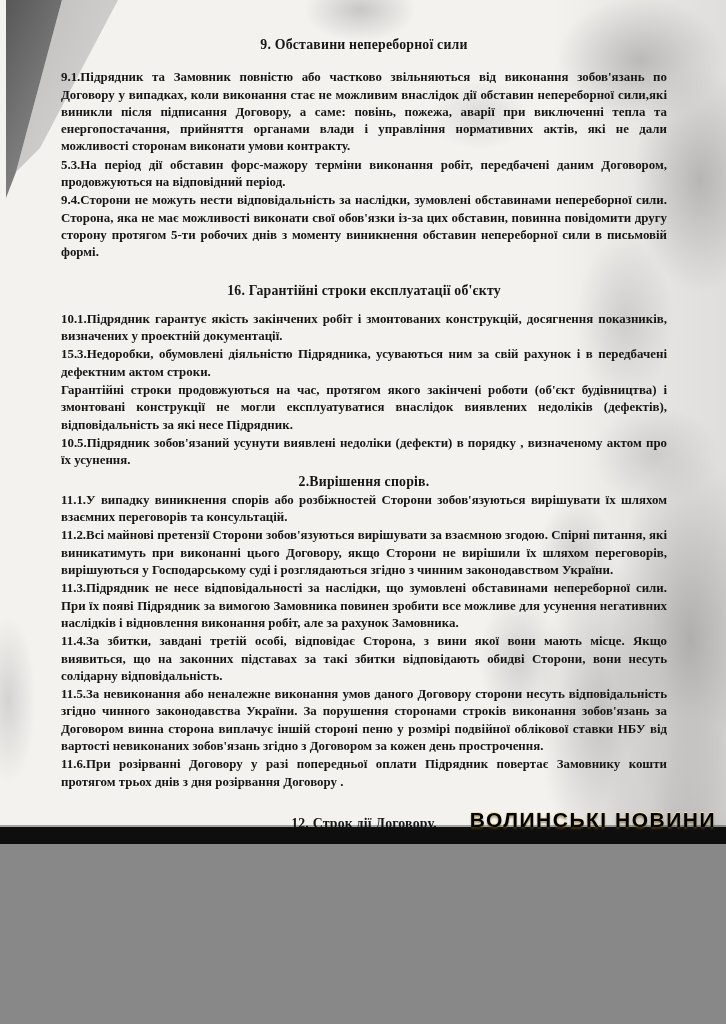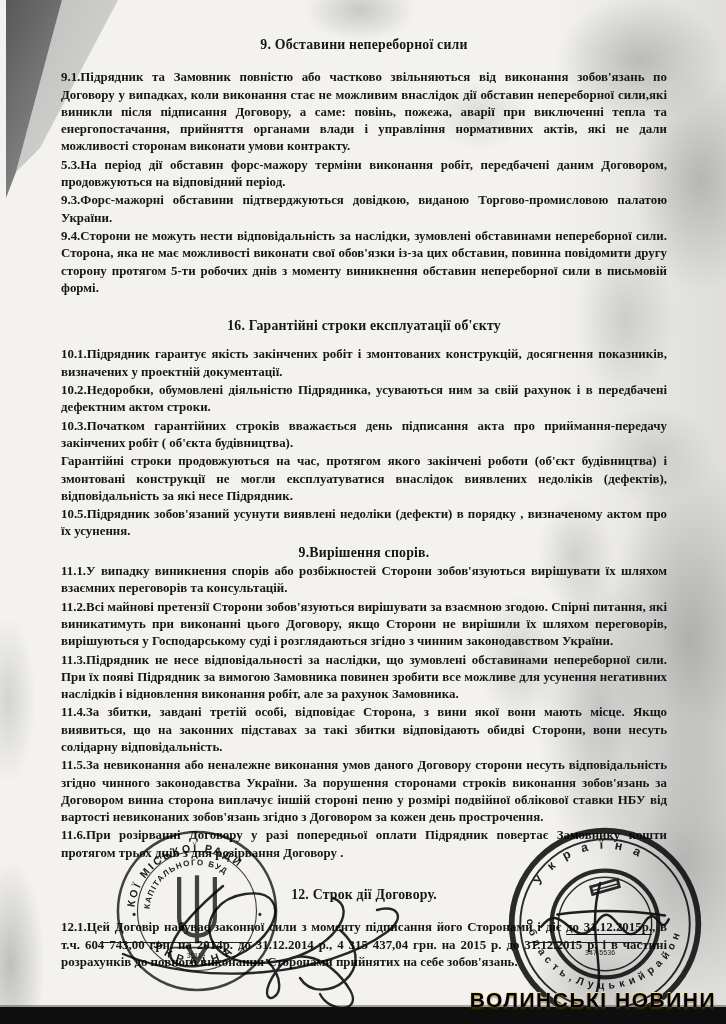--- a/index.html
+++ b/index.html
@@ -1,17 +1,17 @@
 <!DOCTYPE html>
 <html><head>
 <meta charset="utf-8">
 <style>
   html,body{margin:0;padding:0;background:#888;}
   .page{
-    position:relative;width:726px;height:1024px;overflow:hidden;
+    position:relative;width:726px;height:844px;overflow:hidden;
     background:#f3f2ef;
     font-family:"Liberation Serif","DejaVu Serif",serif;
     color:#161616;
   }
   
   .noise{
     position:absolute;inset:0;z-index:0;pointer-events:none;
     background-image:
       linear-gradient(to right, rgba(150,150,150,0) 76%, rgba(150,150,150,.14) 90%, rgba(150,150,150,.22) 100%),
       radial-gradient(ellipse 120px 90px at 640px 60px, rgba(120,120,120,.42), rgba(120,120,120,0) 70%),
@@ -90,31 +90,29 @@
 
   <div class="noise"></div>
   <div class="corner-dark"></div>
   <div class="corner-light"></div>
 
   <div class="content">
 
     <h3 class="h9">9. Обставини непереборної сили</h3>
     <p>9.1.Підрядник та Замовник повністю або частково звільняються від виконання зобов'язань по Договору у випадках, коли виконання стає не можливим внаслідок дії обставин непереборної сили,які виникли після підписання Договору, а саме: повінь, пожежа, аварії при виключенні тепла та енергопостачання, прийняття органами влади і управління нормативних актів, які не дали можливості сторонам виконати умови контракту.</p>
     <p>5.3.На період дії обставин форс-мажору терміни виконання робіт, передбачені даним Договором, продовжуються на відповідний період.</p>
-    <p>9.3.Форс-мажорні обставини підтверджуються довідкою, виданою Торгово-промисловою палатою України.</p>
     <p>9.4.Сторони не можуть нести відповідальність за наслідки, зумовлені обставинами непереборної сили. Сторона, яка не має можливості виконати свої обов'язки із-за цих обставин, повинна повідомити другу сторону протягом 5-ти робочих днів з моменту виникнення обставин непереборної сили в письмовій формі.</p>
 
     <h3 class="h10">16. Гарантійні строки  експлуатації об'єкту</h3>
     <p>10.1.Підрядник гарантує якість закінчених робіт і змонтованих конструкцій, досягнення показників, визначених у проектній документації.</p>
-    <p>10.2.Недоробки, обумовлені діяльністю Підрядника, усуваються  ним    за  свій рахунок і в передбачені дефектним актом строки.</p>
-    <p>10.3.Початком гарантійних строків вважається день підписання акта про приймання-передачу закінчених робіт ( об'єкта будівництва).</p>
+    <p>15.3.Недоробки, обумовлені діяльністю Підрядника, усуваються  ним    за  свій рахунок і в передбачені дефектним актом строки.</p>
     <p>Гарантійні строки продовжуються на час, протягом якого закінчені роботи (об'єкт будівництва) і змонтовані конструкції не могли експлуатуватися внаслідок виявлених недоліків (дефектів), відповідальність за які несе Підрядник.</p>
     <p>10.5.Підрядник зобов'язаний усунути виявлені недоліки (дефекти) в порядку , визначеному актом про їх усунення.</p>
 
-    <h3 class="h11">9.Вирішення спорів.</h3>
+    <h3 class="h11">2.Вирішення спорів.</h3>
     <p>11.1.У випадку виникнення спорів або розбіжностей  Сторони зобов'язуються  вирішувати їх шляхом взаємних переговорів та консультацій.</p>
     <p>11.2.Всі майнові претензії Сторони зобов'язуються вирішувати за взаємною згодою. Спірні питання, які виникатимуть при виконанні цього Договору, якщо Сторони не вирішили їх шляхом переговорів, вирішуються у Господарському суді і розглядаються згідно з чинним законодавством України.</p>
     <p>11.3.Підрядник не несе відповідальності за наслідки, що зумовлені обставинами непереборної сили. При їх появі Підрядник за вимогою Замовника повинен зробити все можливе для усунення негативних наслідків і відновлення виконання робіт, але за рахунок Замовника.</p>
     <p>11.4.За збитки, завдані третій особі, відповідає Сторона, з вини якої вони мають місце. Якщо виявиться, що на законних підставах за такі збитки відповідають обидві Сторони, вони несуть солідарну відповідальність.</p>
     <p>11.5.За невиконання або неналежне виконання умов даного Договору сторони несуть відповідальність згідно чинного законодавства України. За порушення сторонами строків виконання зобов'язань за Договором винна сторона виплачує іншій стороні пеню у розмірі подвійної облікової ставки НБУ від вартості невиконаних зобов'язань згідно з Договором за кожен день прострочення.</p>
     <p>11.6.При розірванні Договору у разі попередньої оплати Підрядник повертає Замовнику кошти протягом трьох днів з дня розірвання Договору .</p>
 
     <h3 class="h12">12. Строк дії Договору.</h3>
     <p><span>12.1.Цей Договір набуває законної сили з моменту підписання його Сторонами і діє </span><span class="u">до 31.12.2015р.</span><span>, в т.ч. 604 743,00 грн. на 2014р. до 31.12.2014 р., 4 315 437,04 грн. на 2015 р. до 31.12.2015 р. і в частині розрахунків до повного виконання Сторонами прийнятих на себе зобов'язань.</span></p>
   </div>

